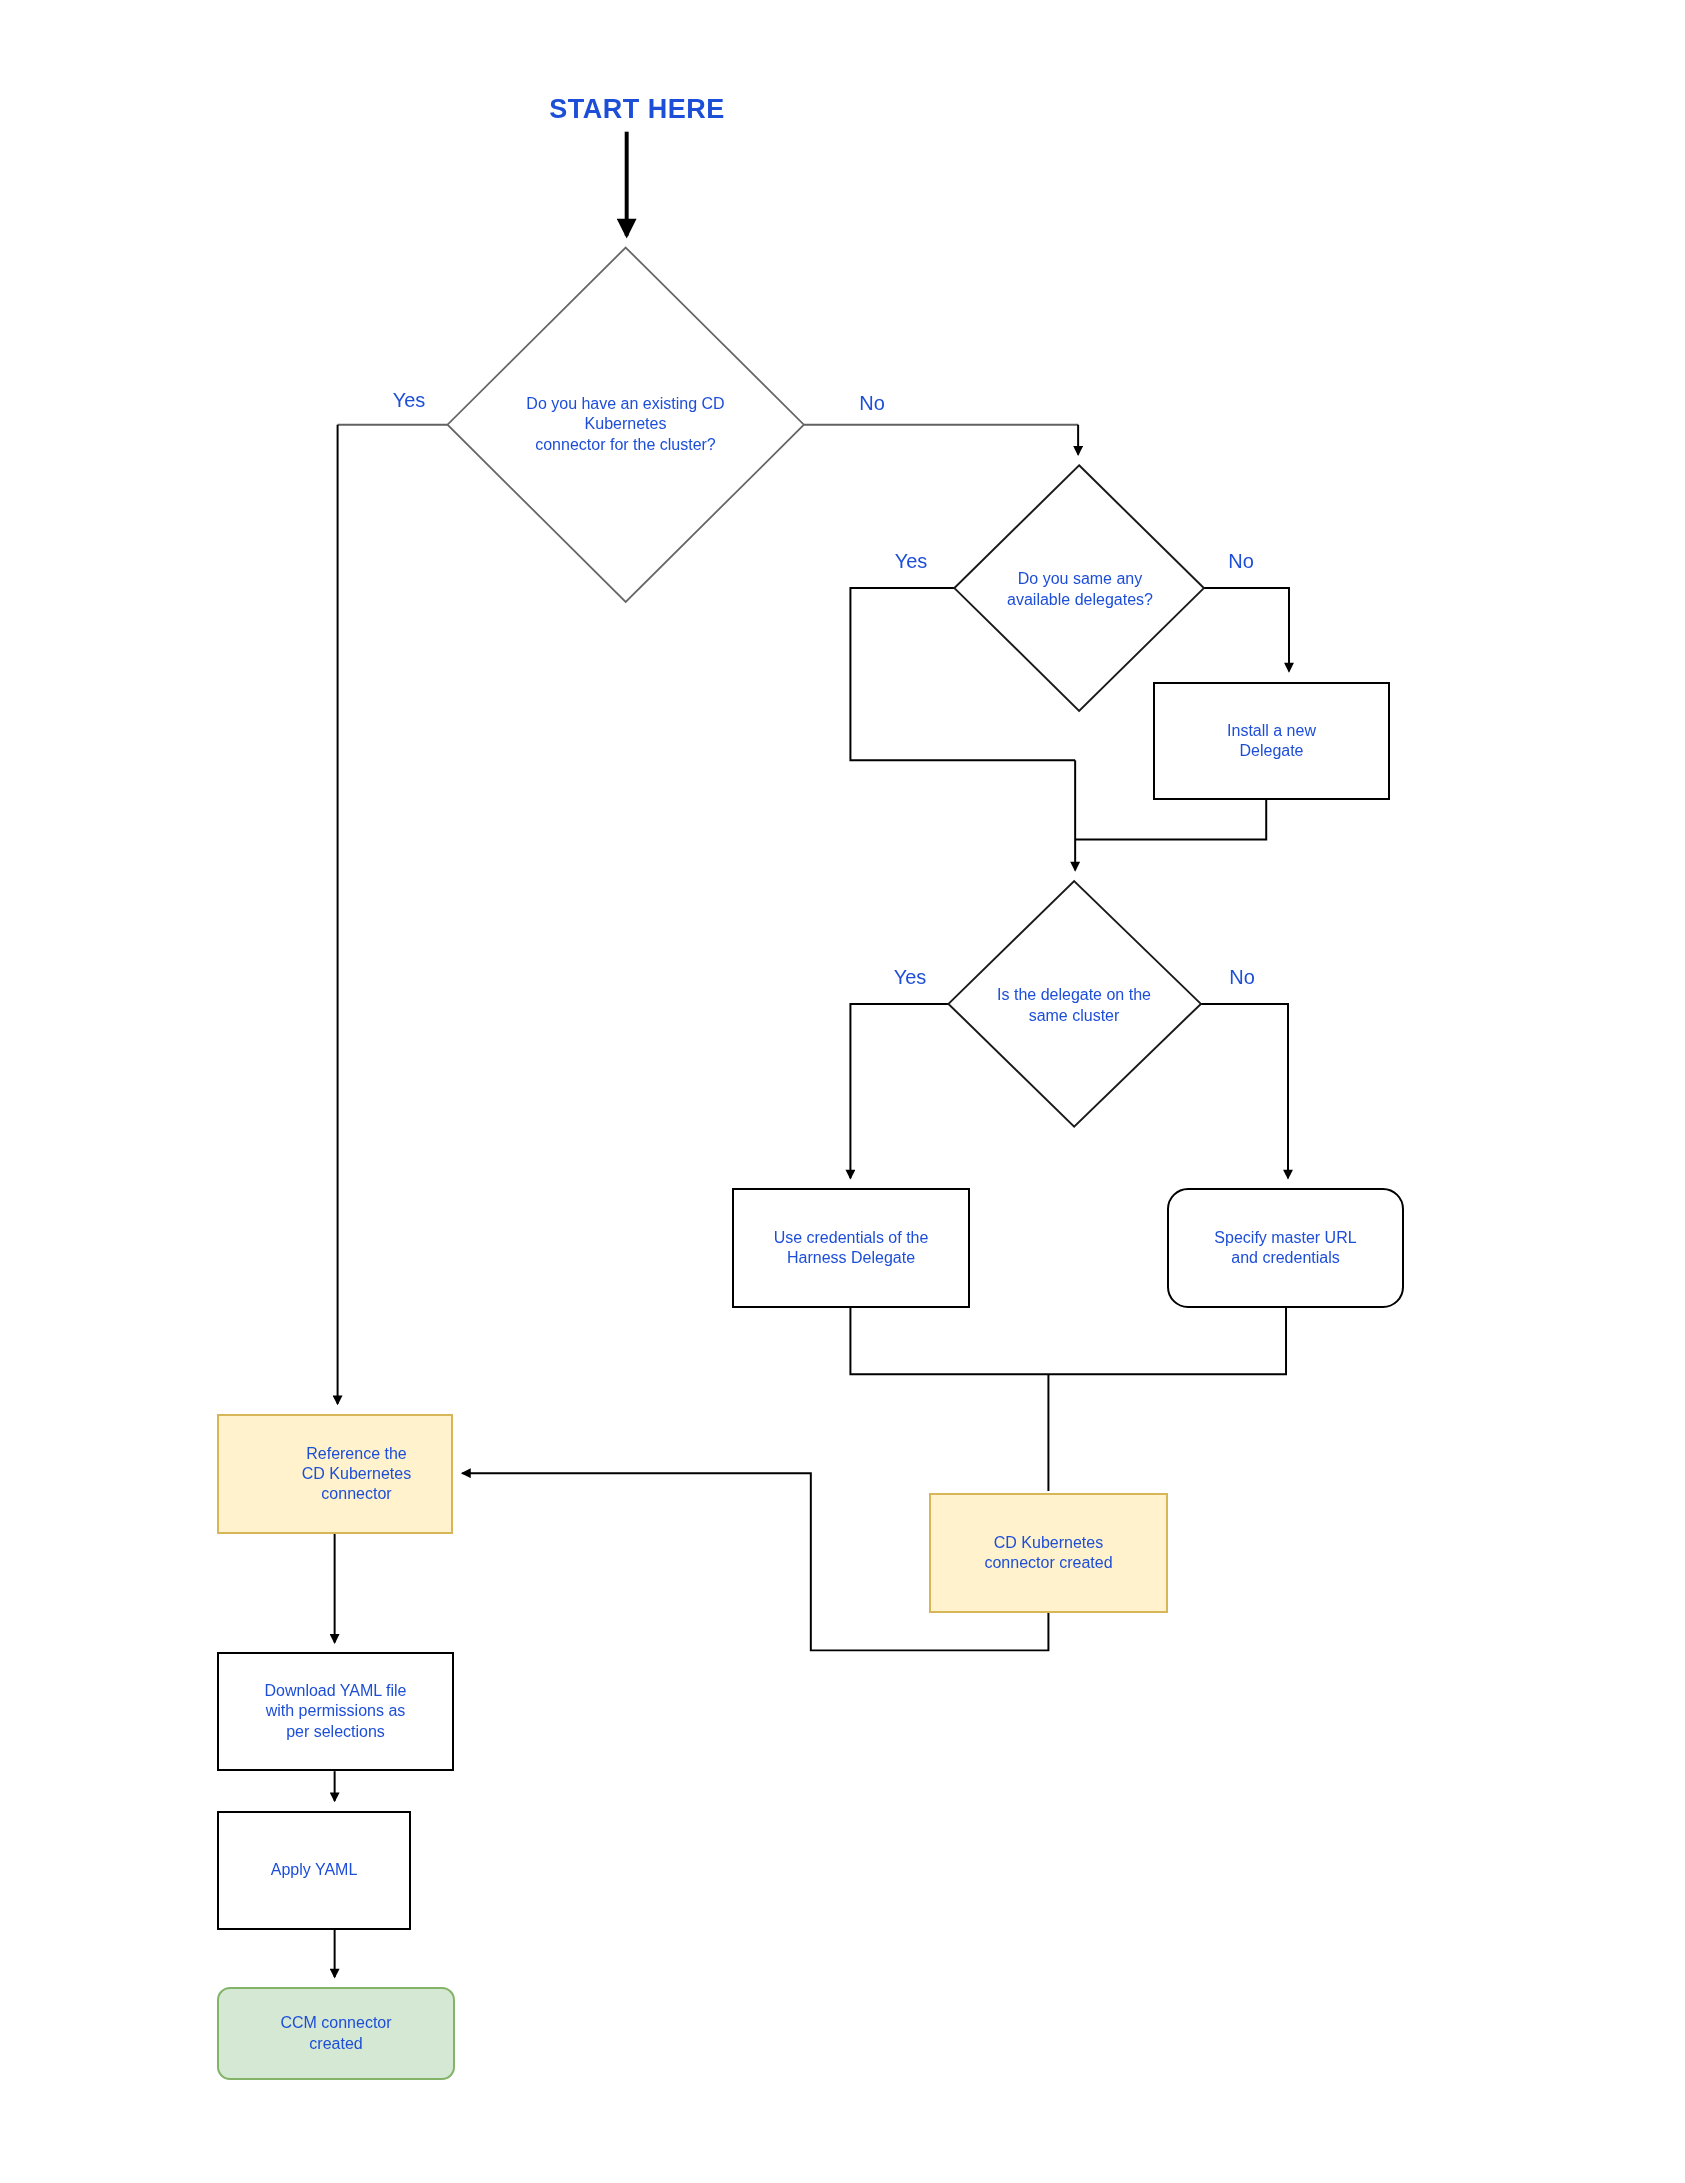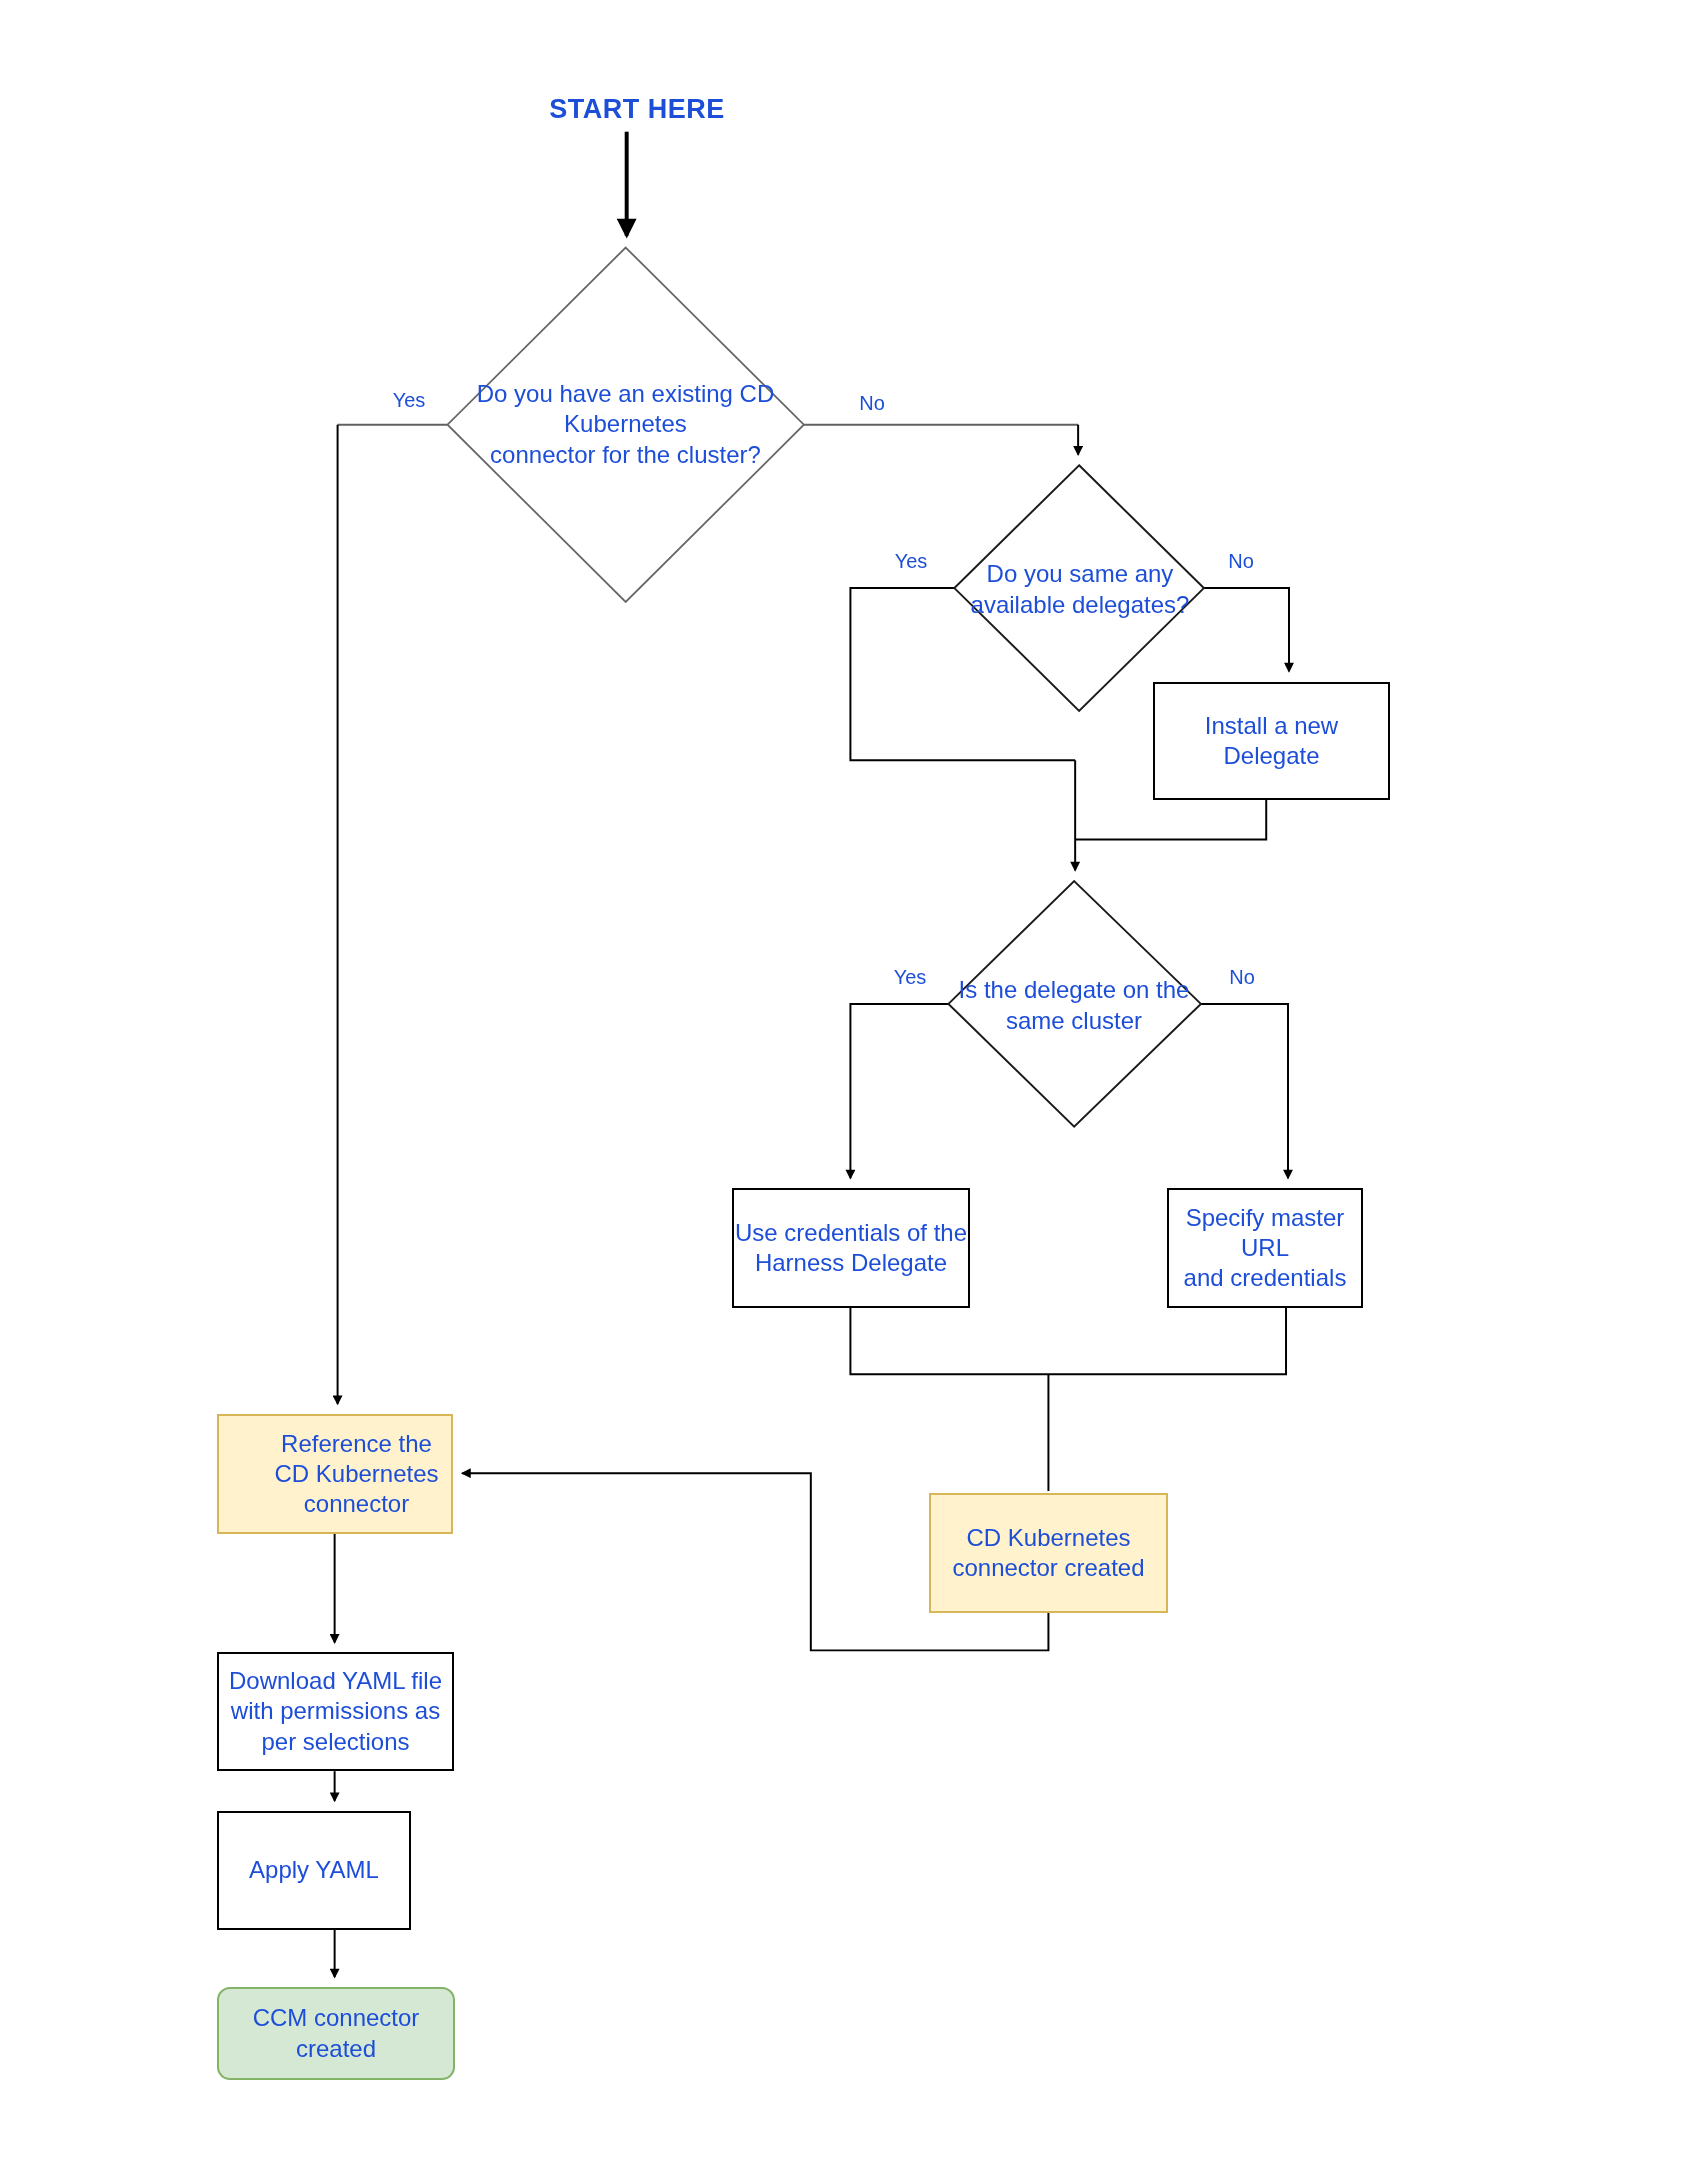--- a/index.html
+++ b/index.html
@@ -10,21 +10,21 @@
     font-family:"Liberation Sans", sans-serif;
     color:#1d4ed8;
     overflow:hidden;
   }
   .canvas svg{position:absolute;left:0;top:0;}
   .node{
     position:absolute;
     display:flex;align-items:center;justify-content:center;
     text-align:center;
     white-space:pre-line;
-    font-size:24px;line-height:1.26;
+    font-size:16px;line-height:1.26;
     box-sizing:border-box;
   }
   .box{background:#ffffff;border:2px solid #000000;}
   .box.yellow{background:#FFF2CC;border-color:#D6B656;}
   .box.green{background:#D5E8D4;border-color:#82B366;}
   .diamond-label{background:transparent;}
   .edge-label{
     position:absolute;
     transform:translate(-50%,-50%);
     font-size:20px;
@@ -99,21 +99,21 @@
   <div class="edge-label" style="left:1241px;top:561px;">No</div>
   <div class="edge-label" style="left:910px;top:977px;">Yes</div>
   <div class="edge-label" style="left:1242px;top:977px;">No</div>
 
   <div class="node box" style="left:1147px;top:682px;width:237px;height:118px;margin-left:6px;">Install a new
 Delegate</div>
 
   <div class="node box" style="left:732px;top:1188px;width:238px;height:120px;">Use credentials of the
 Harness Delegate</div>
 
-  <div class="node box" style="left:1167px;top:1188px;width:196px;height:120px;">Specify master URL
+  <div class="node box" style="left:1167px;top:1188px;width:237px;height:120px;border-radius:21px;">Specify master URL
 and credentials</div>
 
   <div class="node box yellow" style="left:217px;top:1414px;width:236px;height:120px;padding-left:43px;">Reference the
 CD Kubernetes
 connector</div>
 
   <div class="node box yellow" style="left:929px;top:1493px;width:239px;height:120px;">CD Kubernetes
 connector created</div>
 
   <div class="node box" style="left:217px;top:1652px;width:237px;height:119px;">Download YAML file

